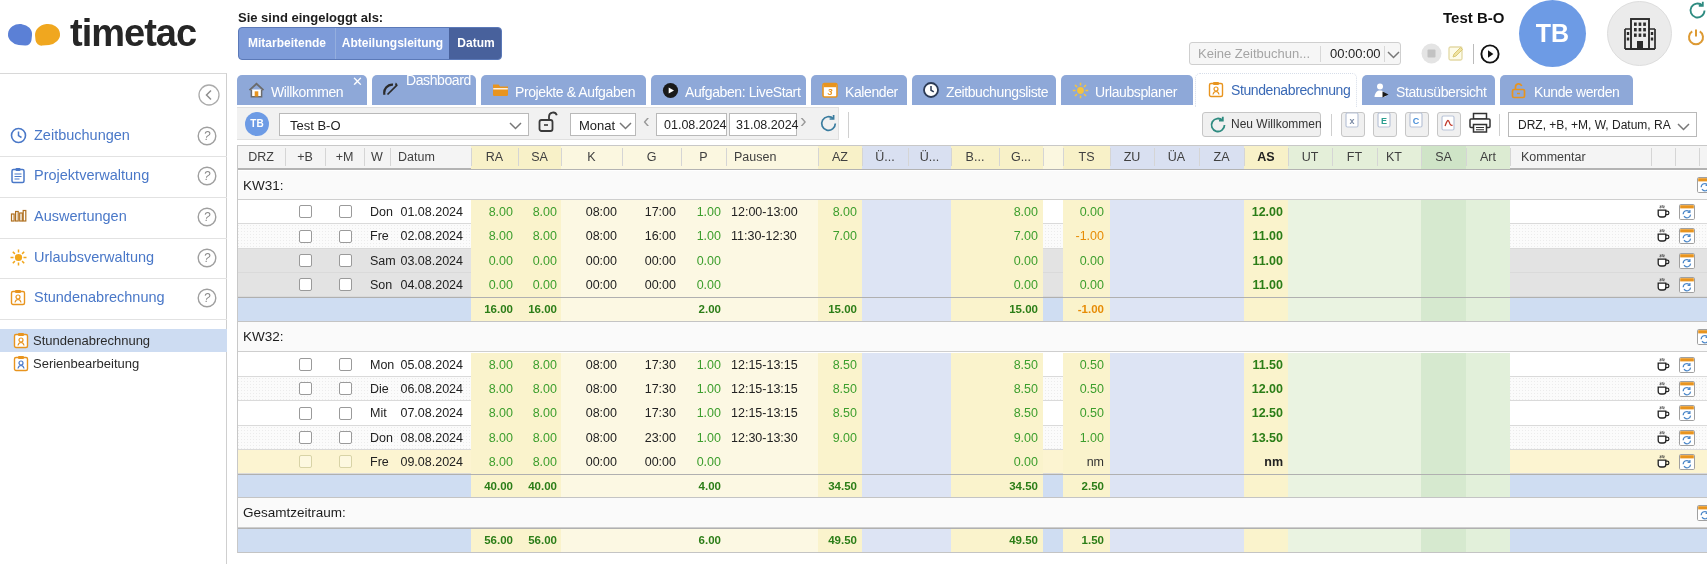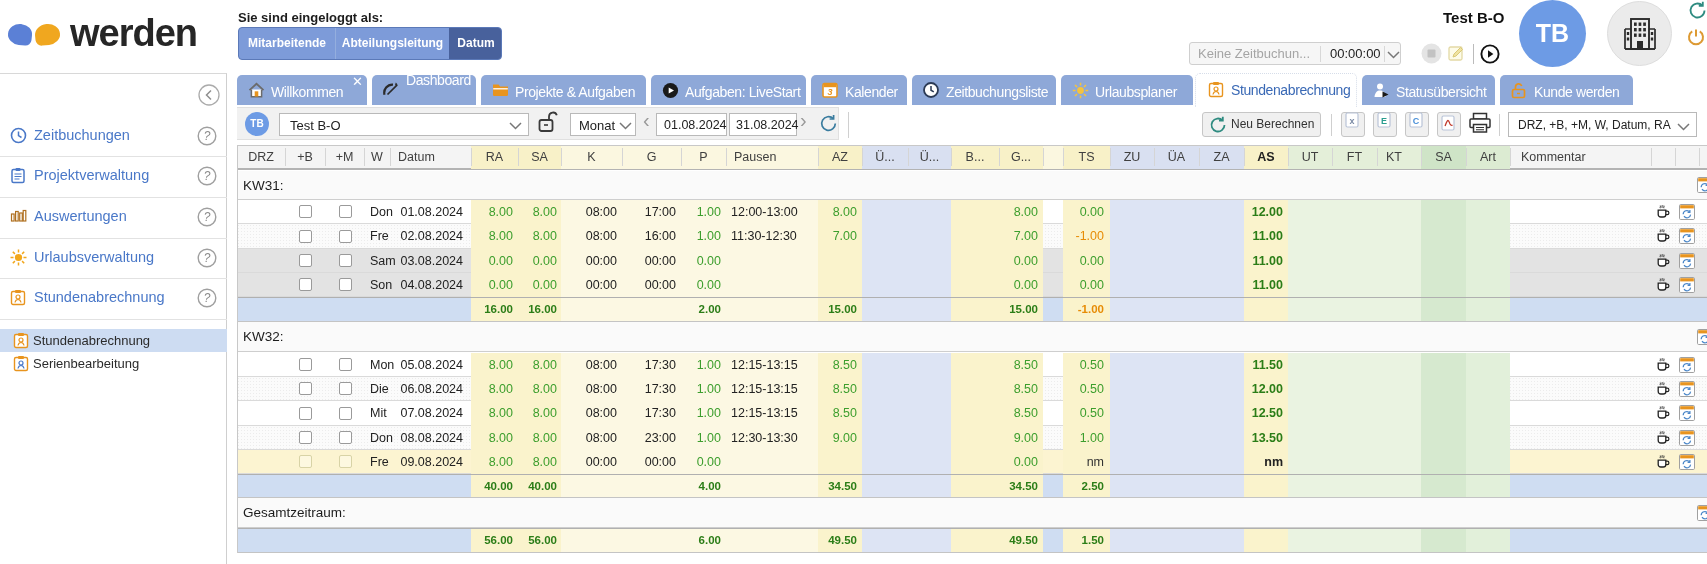--- a/index.html
+++ b/index.html
@@ -20,21 +20,21 @@
 .ct.sbo{color:#e78c06;font-weight:bold;font-size:11.5px}
 i.cb{position:absolute;width:13px;height:13px;border:1px solid #9a9a9a;border-radius:2px;background:#fff;display:block}
 .seg{position:absolute;top:0;height:31px;line-height:31px;text-align:center;font-size:12px;font-weight:600;color:#fff}
 .fbb{width:24px;height:25px;background:#f0f0f0;border:1px solid #c6c6c6;border-radius:3px}
 .fb{line-height:0}
 </style></head>
 <body>
 <div class="abs" style="left:0;top:0;width:1707px;height:73px;background:#fff"></div>
 <div class="abs" style="left:8px;top:24px;width:24px;height:21px;background:#5b80d6;border-radius:52% 48% 6px 50%;transform:rotate(6deg)"></div>
 <div class="abs" style="left:35px;top:24px;width:25px;height:21px;background:#f0a71f;border-radius:50% 50% 48% 6px;transform:rotate(-6deg)"></div>
-<span class="abs" style="left:70px;top:12px;font-size:38px;font-weight:bold;color:#262626;letter-spacing:-1px">werden</span>
+<span class="abs" style="left:70px;top:12px;font-size:38px;font-weight:bold;color:#262626;letter-spacing:-1px">timetac</span>
 <span class="abs" style="left:238px;top:10px;font-size:13px;font-weight:bold;color:#1c1c1c">Sie sind eingeloggt als:</span>
 <div class="abs" style="left:238px;top:27px;width:264px;height:33px;border:1px solid #5b79b8;border-radius:4px;background:#7d9bd9;overflow:hidden">
     <span class="seg" style="left:0;width:96px">Mitarbeitende</span>
     <span class="seg" style="left:96px;width:114px;border-left:1px solid #94aede">Abteilungsleitung</span>
     <span class="seg" style="left:210px;width:54px;background:#48619c">Datum</span>
   </div>
 <div class="abs" style="left:1189px;top:42px;width:212px;height:23px;background:#f6f6f6;border:1px solid #cfcfcf;border-radius:3px">
     <span class="abs" style="left:8px;top:3px;font-size:13px;color:#a5a5a5">Keine Zeitbuchun...</span>
     <i class="b" style="left:130px;top:3px;width:1px;height:16px;background:#d8d8d8"></i>
     <span class="abs" style="left:140px;top:3px;font-size:13px;color:#222">00:00:00</span>
@@ -267,21 +267,21 @@
 <i class="ic" style="left:819px;top:114px"><svg width="19" height="19" viewBox="0 0 19 19">
       <path d="M16.3 9.5a6.8 6.8 0 1 1-2-4.8" fill="none" stroke="#3a7c9f" stroke-width="1.7"></path>
       <path d="M14.6 1v4h-4" fill="none" stroke="#3a7c9f" stroke-width="1.7"></path>
     </svg></i>
 <i class="b" style="left:848px;top:112px;width:1px;height:26px;background:#d0d0d0"></i>
 <div class="abs" style="left:1202px;top:112px;width:119px;height:25px;background:#f0f0f0;border:1px solid #c6c6c6;border-radius:3px"></div>
 <i class="ic" style="left:1209px;top:116px"><svg width="18" height="18" viewBox="0 0 18 18">
       <path d="M15.5 9a6.5 6.5 0 1 1-1.9-4.6" fill="none" stroke="#2e8b80" stroke-width="1.8"></path>
       <path d="M13.8 0.8v3.8H10" fill="none" stroke="#2e8b80" stroke-width="1.8"></path>
     </svg></i>
-<span class="abs" style="left:1231px;top:117px;font-size:12px;color:#333">Neu Berechnen</span>
+<span class="abs" style="left:1231px;top:117px;font-size:12px;color:#333">Neu Willkommen</span>
 <i class="b" style="left:1331px;top:114px;width:1px;height:22px;background:#cfcfcf"></i>
 <div class="abs fbb" style="left:1341px;top:112px"></div>
 <div class="abs fb" style="left:1345px;top:112px"><svg width="14" height="16" viewBox="0 0 14 16">
       <rect x="1" y="1" width="12" height="14" rx="1.5" fill="#fff" stroke="#b9c4d8" stroke-width="1.2"></rect>
       <text x="7" y="12" font-size="9" font-weight="bold" font-family="Liberation Sans" fill="#7a8aa5" text-anchor="middle">x</text>
     </svg></div>
 <div class="abs fbb" style="left:1373px;top:112px"></div>
 <div class="abs fb" style="left:1377px;top:112px"><svg width="14" height="16" viewBox="0 0 14 16">
       <rect x="1" y="1" width="12" height="14" rx="1.5" fill="#fff" stroke="#b9c4d8" stroke-width="1.2"></rect>
       <text x="7" y="12" font-size="9" font-weight="bold" font-family="Liberation Sans" fill="#2a9d8f" text-anchor="middle">E</text>

